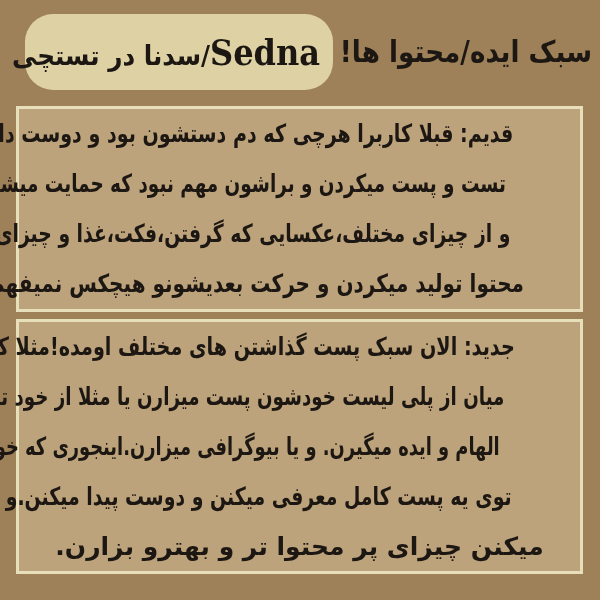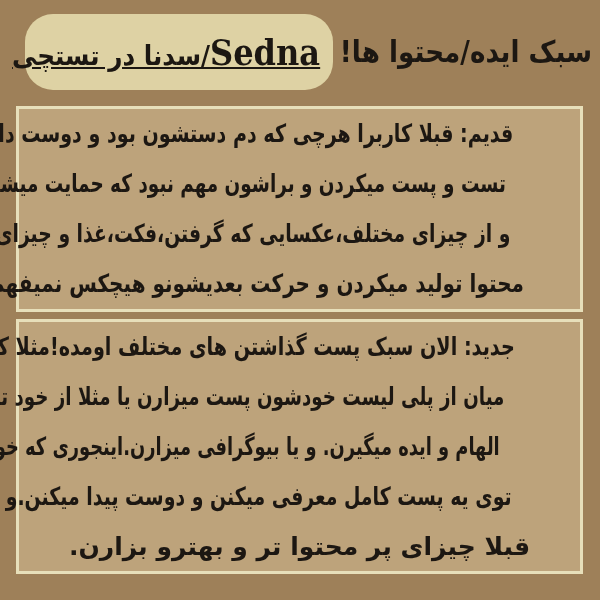--- a/index.html
+++ b/index.html
@@ -6,21 +6,21 @@
   body{
     width:600px;height:600px;overflow:hidden;position:relative;
     background:#9e8059;
     font-family:"DejaVu Sans", sans-serif;
     color:#1c1712;
   }
   
   .pill{
     position:absolute;left:25px;top:14px;width:308px;height:76px;
     background:#ded2a4;border-radius:28px;
-    display:flex;align-items:center;justify-content:center;text-decoration:underline;
+    display:flex;align-items:center;justify-content:center;
   }
   .pill-text{
     direction:rtl;white-space:nowrap;text-align:center;width:100%;
     font-weight:bold;font-size:27px;
     transform-origin:50% 50%;
   }
   .pill-text .latin{
     font-family:"DejaVu Serif", serif;
     font-size:35px;font-weight:bold;
   }
@@ -59,14 +59,14 @@
   <div class="line fit" style="transform: scaleX(0.73622);">تست و پست میکردن و براشون مهم نبود که حمایت میشه یا نه</div>
   <div class="line fit" style="transform: scaleX(0.752011);">و از چیزای مختلف،عکسایی که گرفتن،فکت،غذا و چیزای دیگه</div>
   <div class="line fit" style="transform: scaleX(0.800285);">محتوا تولید میکردن و حرکت بعدیشونو هیچکس نمیفهمید!</div>
 </div>
 
 <div class="panel panel-new">
   <div class="line fit" style="transform: scaleX(0.767442);">جدید: الان سبک پست گذاشتن های مختلف اومده!مثلا کاربرا</div>
   <div class="line fit" style="transform: scaleX(0.730469);">میان از پلی لیست خودشون پست میزارن یا مثلا از خود تستچی</div>
   <div class="line fit" style="transform: scaleX(0.71374);">الهام و ایده میگیرن. و یا بیوگرافی میزارن.اینجوری که خودشونو</div>
   <div class="line fit" style="transform: scaleX(0.756065);">توی یه پست کامل معرفی میکنن و دوست پیدا میکنن.و سعی</div>
-  <div class="line fit">قبلا چیزای پر محتوا تر و بهترو بزارن.</div>
+  <div class="line fit">میکنن چیزای پر محتوا تر و بهترو بزارن.</div>
 </div>
 
 </body></html>

